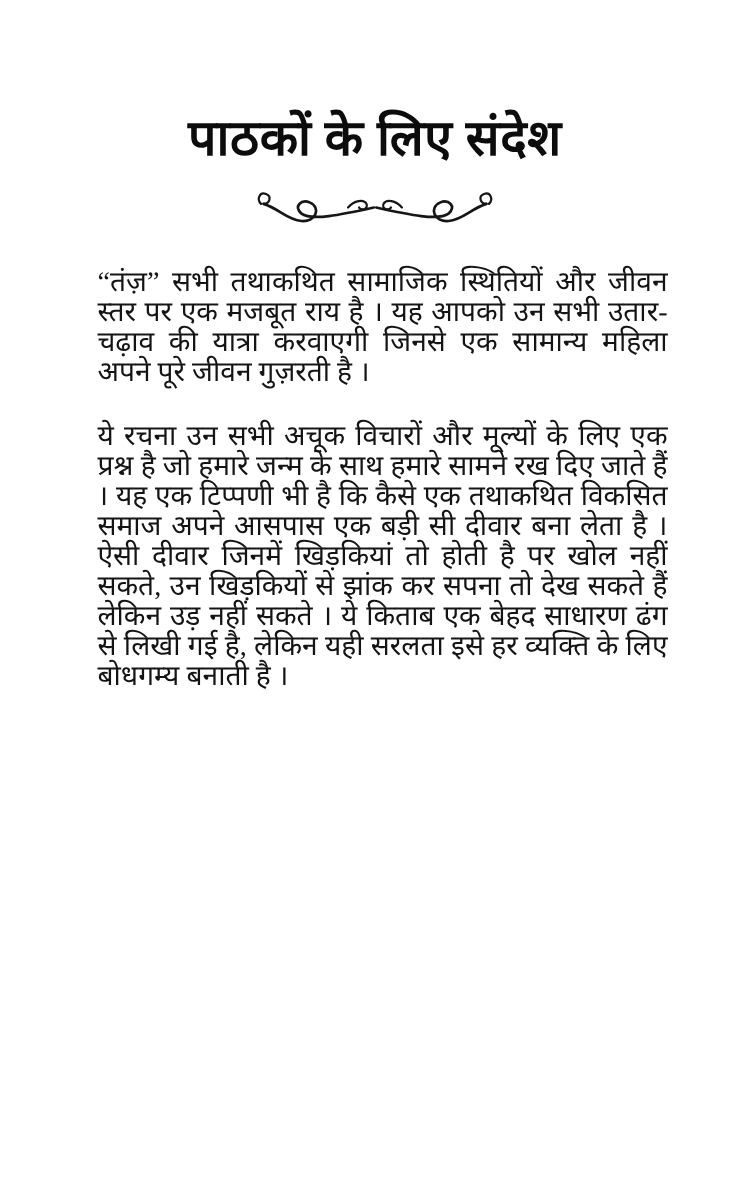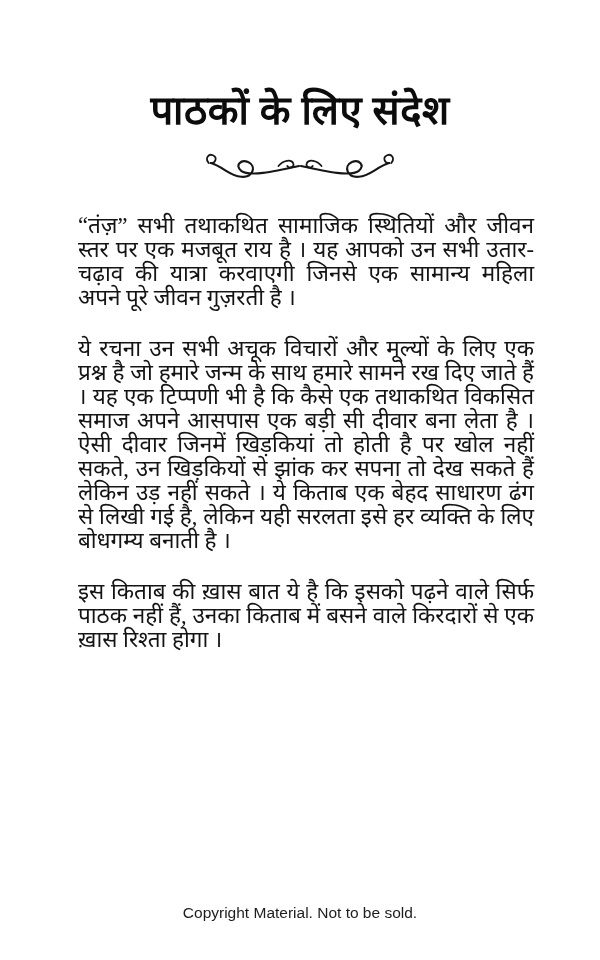--- a/index.html
+++ b/index.html
@@ -68,18 +68,16 @@
         </g>
       </defs>
       <use href="#halfFlourish"></use>
       <use href="#halfFlourish" transform="translate(200,0) scale(-1,1)"></use>
     </svg>
   </div>
 
   <div class="body-text">
     <p>“तंज़” सभी तथाकथित सामाजिक स्थितियों और जीवन स्तर पर एक मजबूत राय है । यह आपको उन सभी उतार-चढ़ाव की यात्रा करवाएगी जिनसे एक सामान्य महिला अपने पूरे जीवन गुज़रती है ।</p>
     <p>ये रचना उन सभी अचूक विचारों और मूल्यों के लिए एक प्रश्न है जो हमारे जन्म के साथ हमारे सामने रख दिए जाते हैं । यह एक टिप्पणी भी है कि कैसे एक तथाकथित विकसित समाज अपने आसपास एक बड़ी सी दीवार बना लेता है । ऐसी दीवार जिनमें खिड़कियां तो होती है पर खोल नहीं सकते, उन खिड़कियों से झांक कर सपना तो देख सकते हैं लेकिन उड़ नहीं सकते । ये किताब एक बेहद साधारण ढंग से लिखी गई है, लेकिन यही सरलता इसे हर व्यक्ति के लिए बोधगम्य बनाती है ।</p>
-    <p>इस किताब की ख़ास बात ये है कि इसको पढ़ने वाले सिर्फ पाठक नहीं हैं, उनका किताब में बसने वाले किरदारों से एक ख़ास रिश्ता होगा ।</p>
   </div>
 
-  <div class="page-footer">Copyright Material. Not to be sold.</div>
 
 </div>
 
 </body></html>

